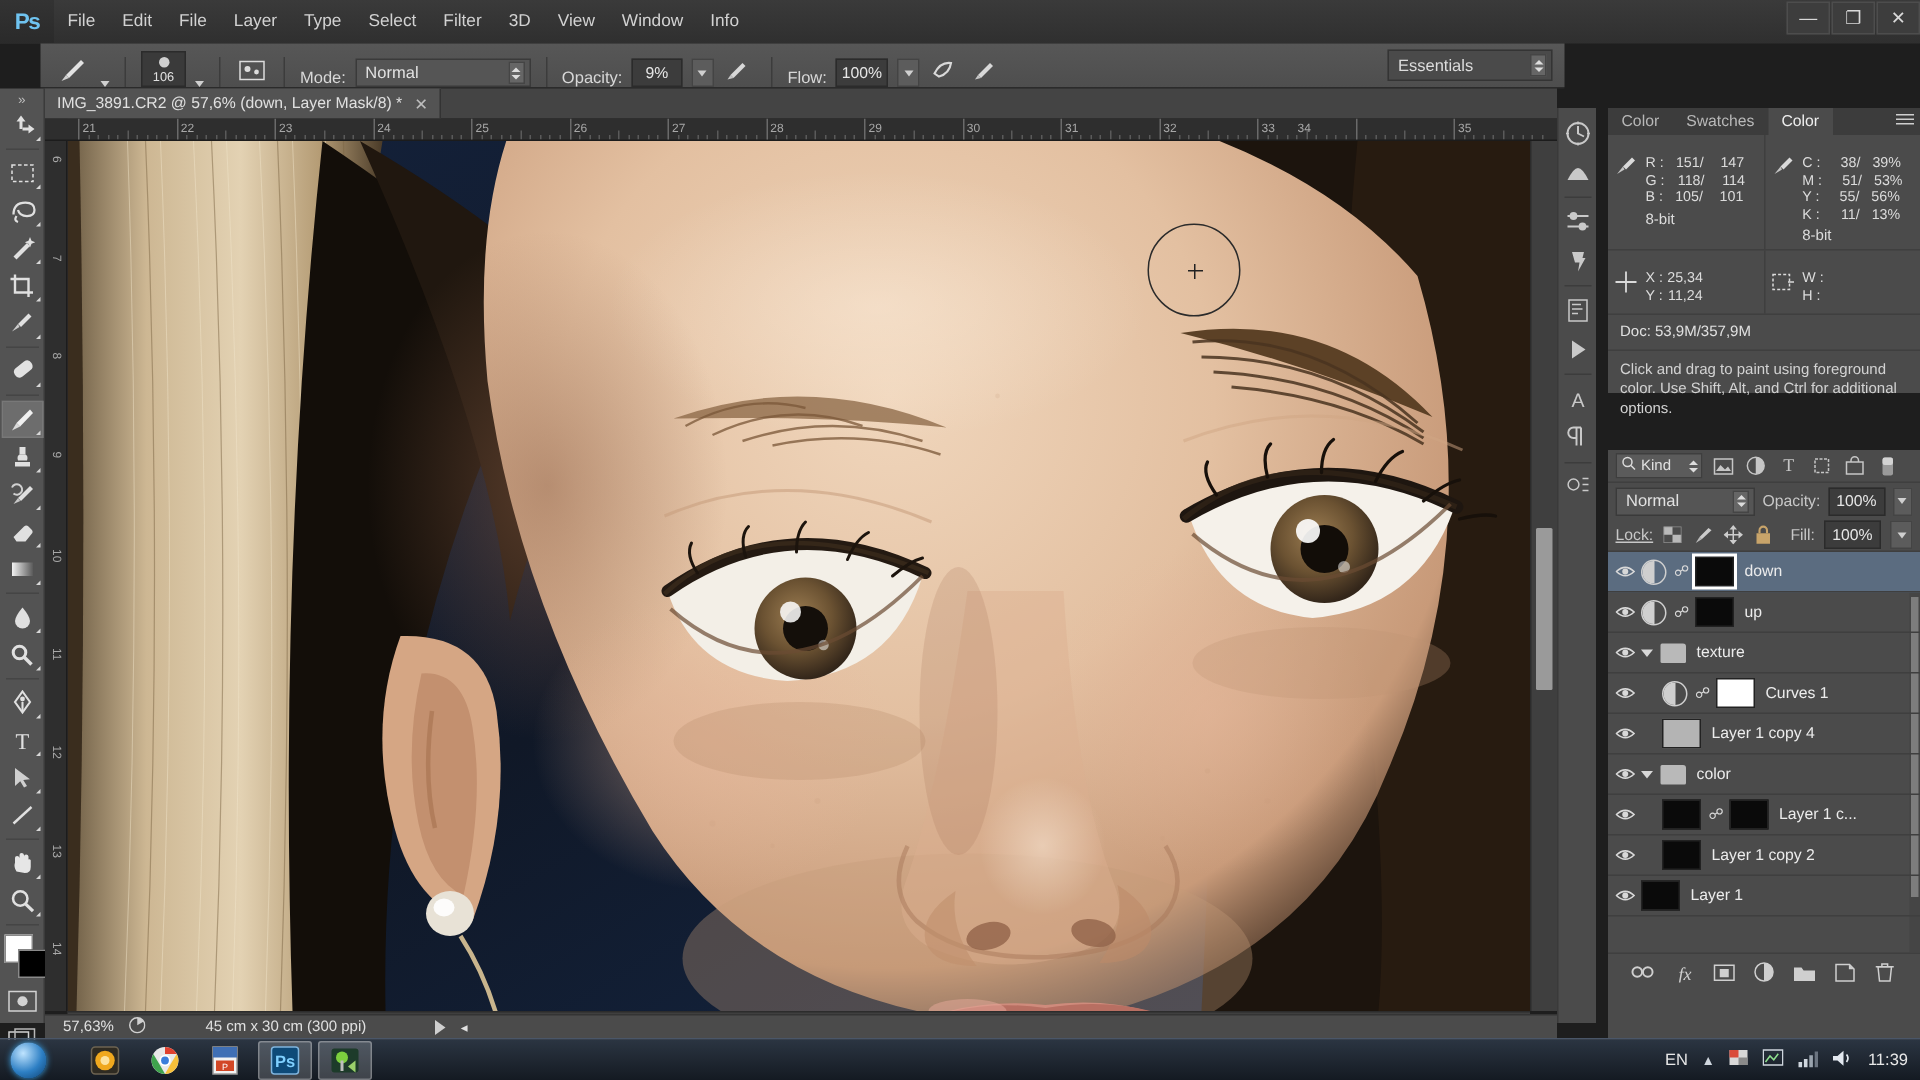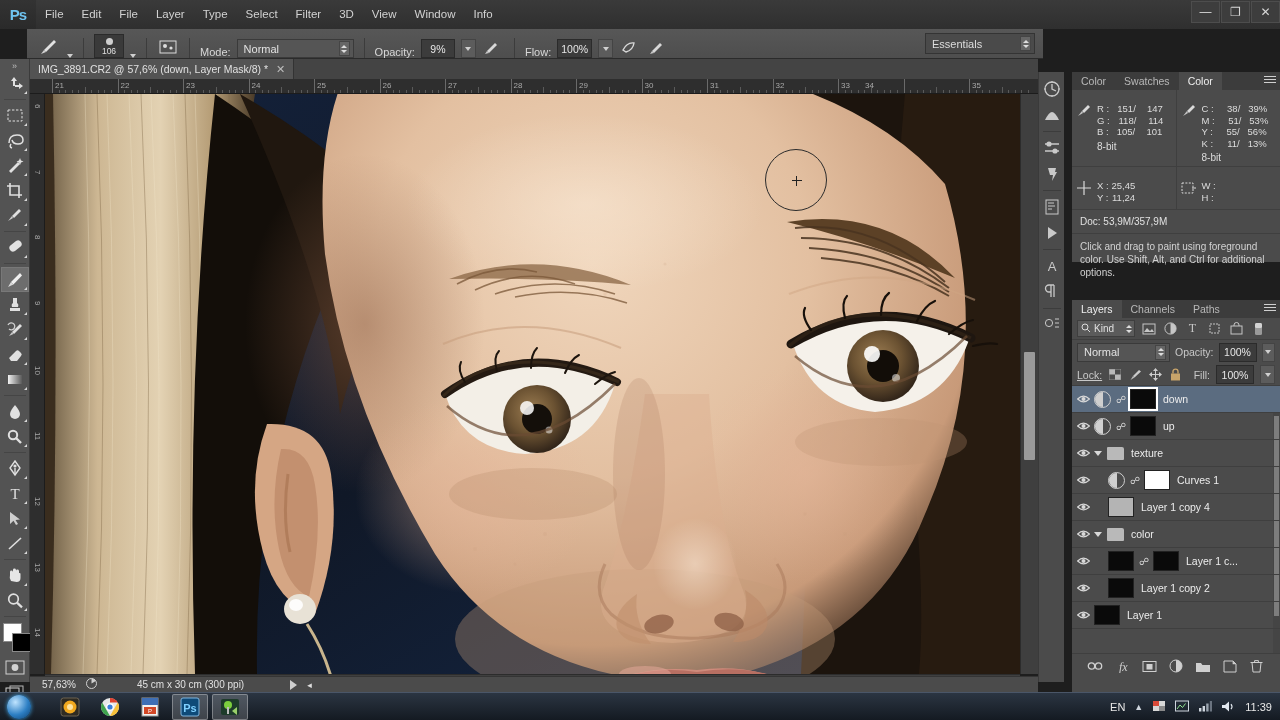--- a/index.html
+++ b/index.html
@@ -921,21 +921,21 @@
         </div>
       </div>
       <div class="info-quad">
         <div class="info-cell" style="padding-bottom:6px">
           <span>
             <svg width="16" height="16" viewBox="0 0 16 16">
                 <path d="M8 1 V15 M1 8 H15" stroke="#dadada" stroke-width="1.2"></path>
               </svg>
           </span>
           <div id="posRows">
-              <div class="rowcol"><span class="rowlbl">X :</span> <span class="numA">25,45</span></div>
+              <div class="rowcol"><span class="rowlbl">X :</span> <span class="numA">25,34</span></div>
               <div class="rowcol"><span class="rowlbl">Y :</span> <span class="numA">11,24</span></div>
             </div>
         </div>
         <div class="info-cell" style="padding-bottom:6px">
           <span>
             <svg width="16" height="16" viewBox="0 0 16 16">
                 <rect x="1" y="3" width="11" height="10" fill="none" stroke="#dadada" stroke-dasharray="2 1.4"></rect>
                 <path d="M11 8 H15" stroke="#dadada"></path>
               </svg>
           </span>
@@ -944,30 +944,20 @@
               <div class="rowcol"><span class="rowlbl">H :</span> <span class="numA"></span></div>
             </div>
         </div>
       </div>
       <div class="doc-line">Doc: 53,9M/357,9M</div>
       <div class="hint">Click and drag to paint using foreground color.  Use Shift, Alt, and Ctrl for additional options.</div>
     </div>
   </div>
 
   <div class="layers">
-    <div class="panel-tabs" id="layerTabs">
-      <div class="ptab active">Layers</div>
-        <div class="ptab">Channels</div>
-        <div class="ptab">Paths</div>
-        <div class="pmenu">
-          <i></i>
-          <i></i>
-          <i></i>
-        </div>
-    </div>
 
     <div class="filter-row">
       <div class="kind-combo">
         <span>
           <svg width="10" height="10" viewBox="0 0 10 10">
               <circle cx="4" cy="4" r="3" fill="none" stroke="#dcdcdc"></circle>
               <path d="M6.3 6.3 L9 9" stroke="#dcdcdc"></path>
             </svg>
         </span>
         <span>Kind</span>

